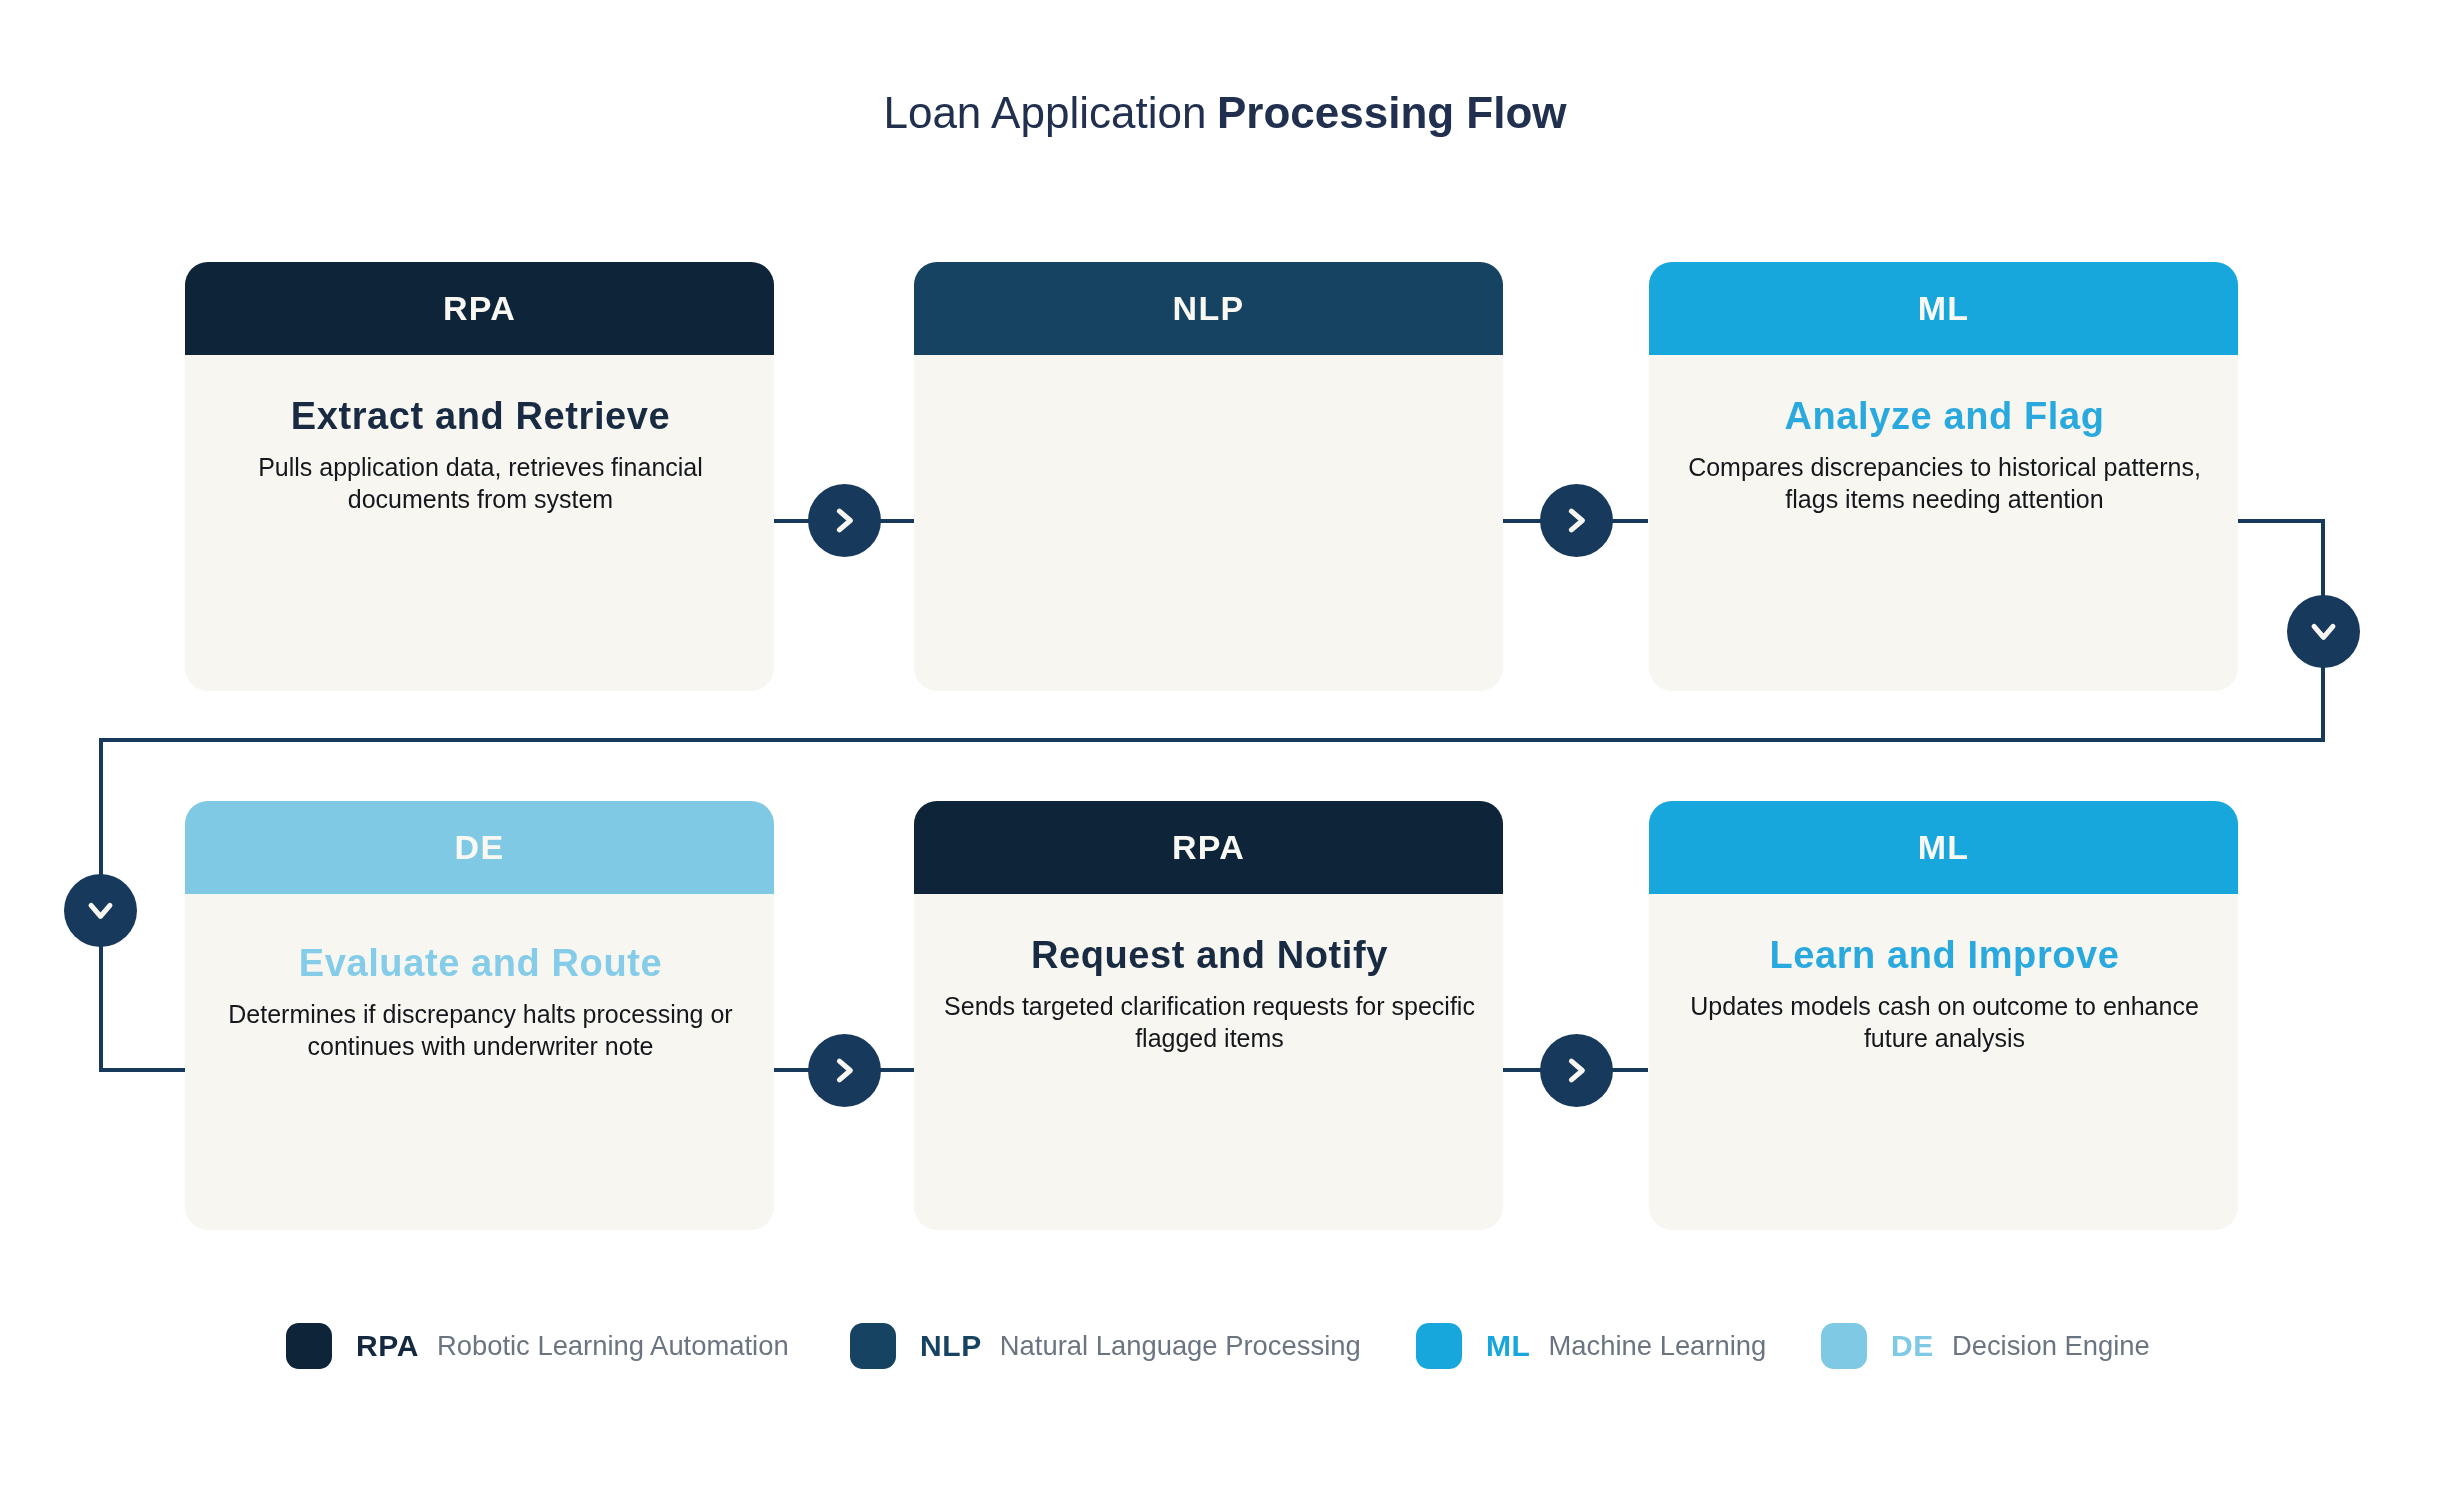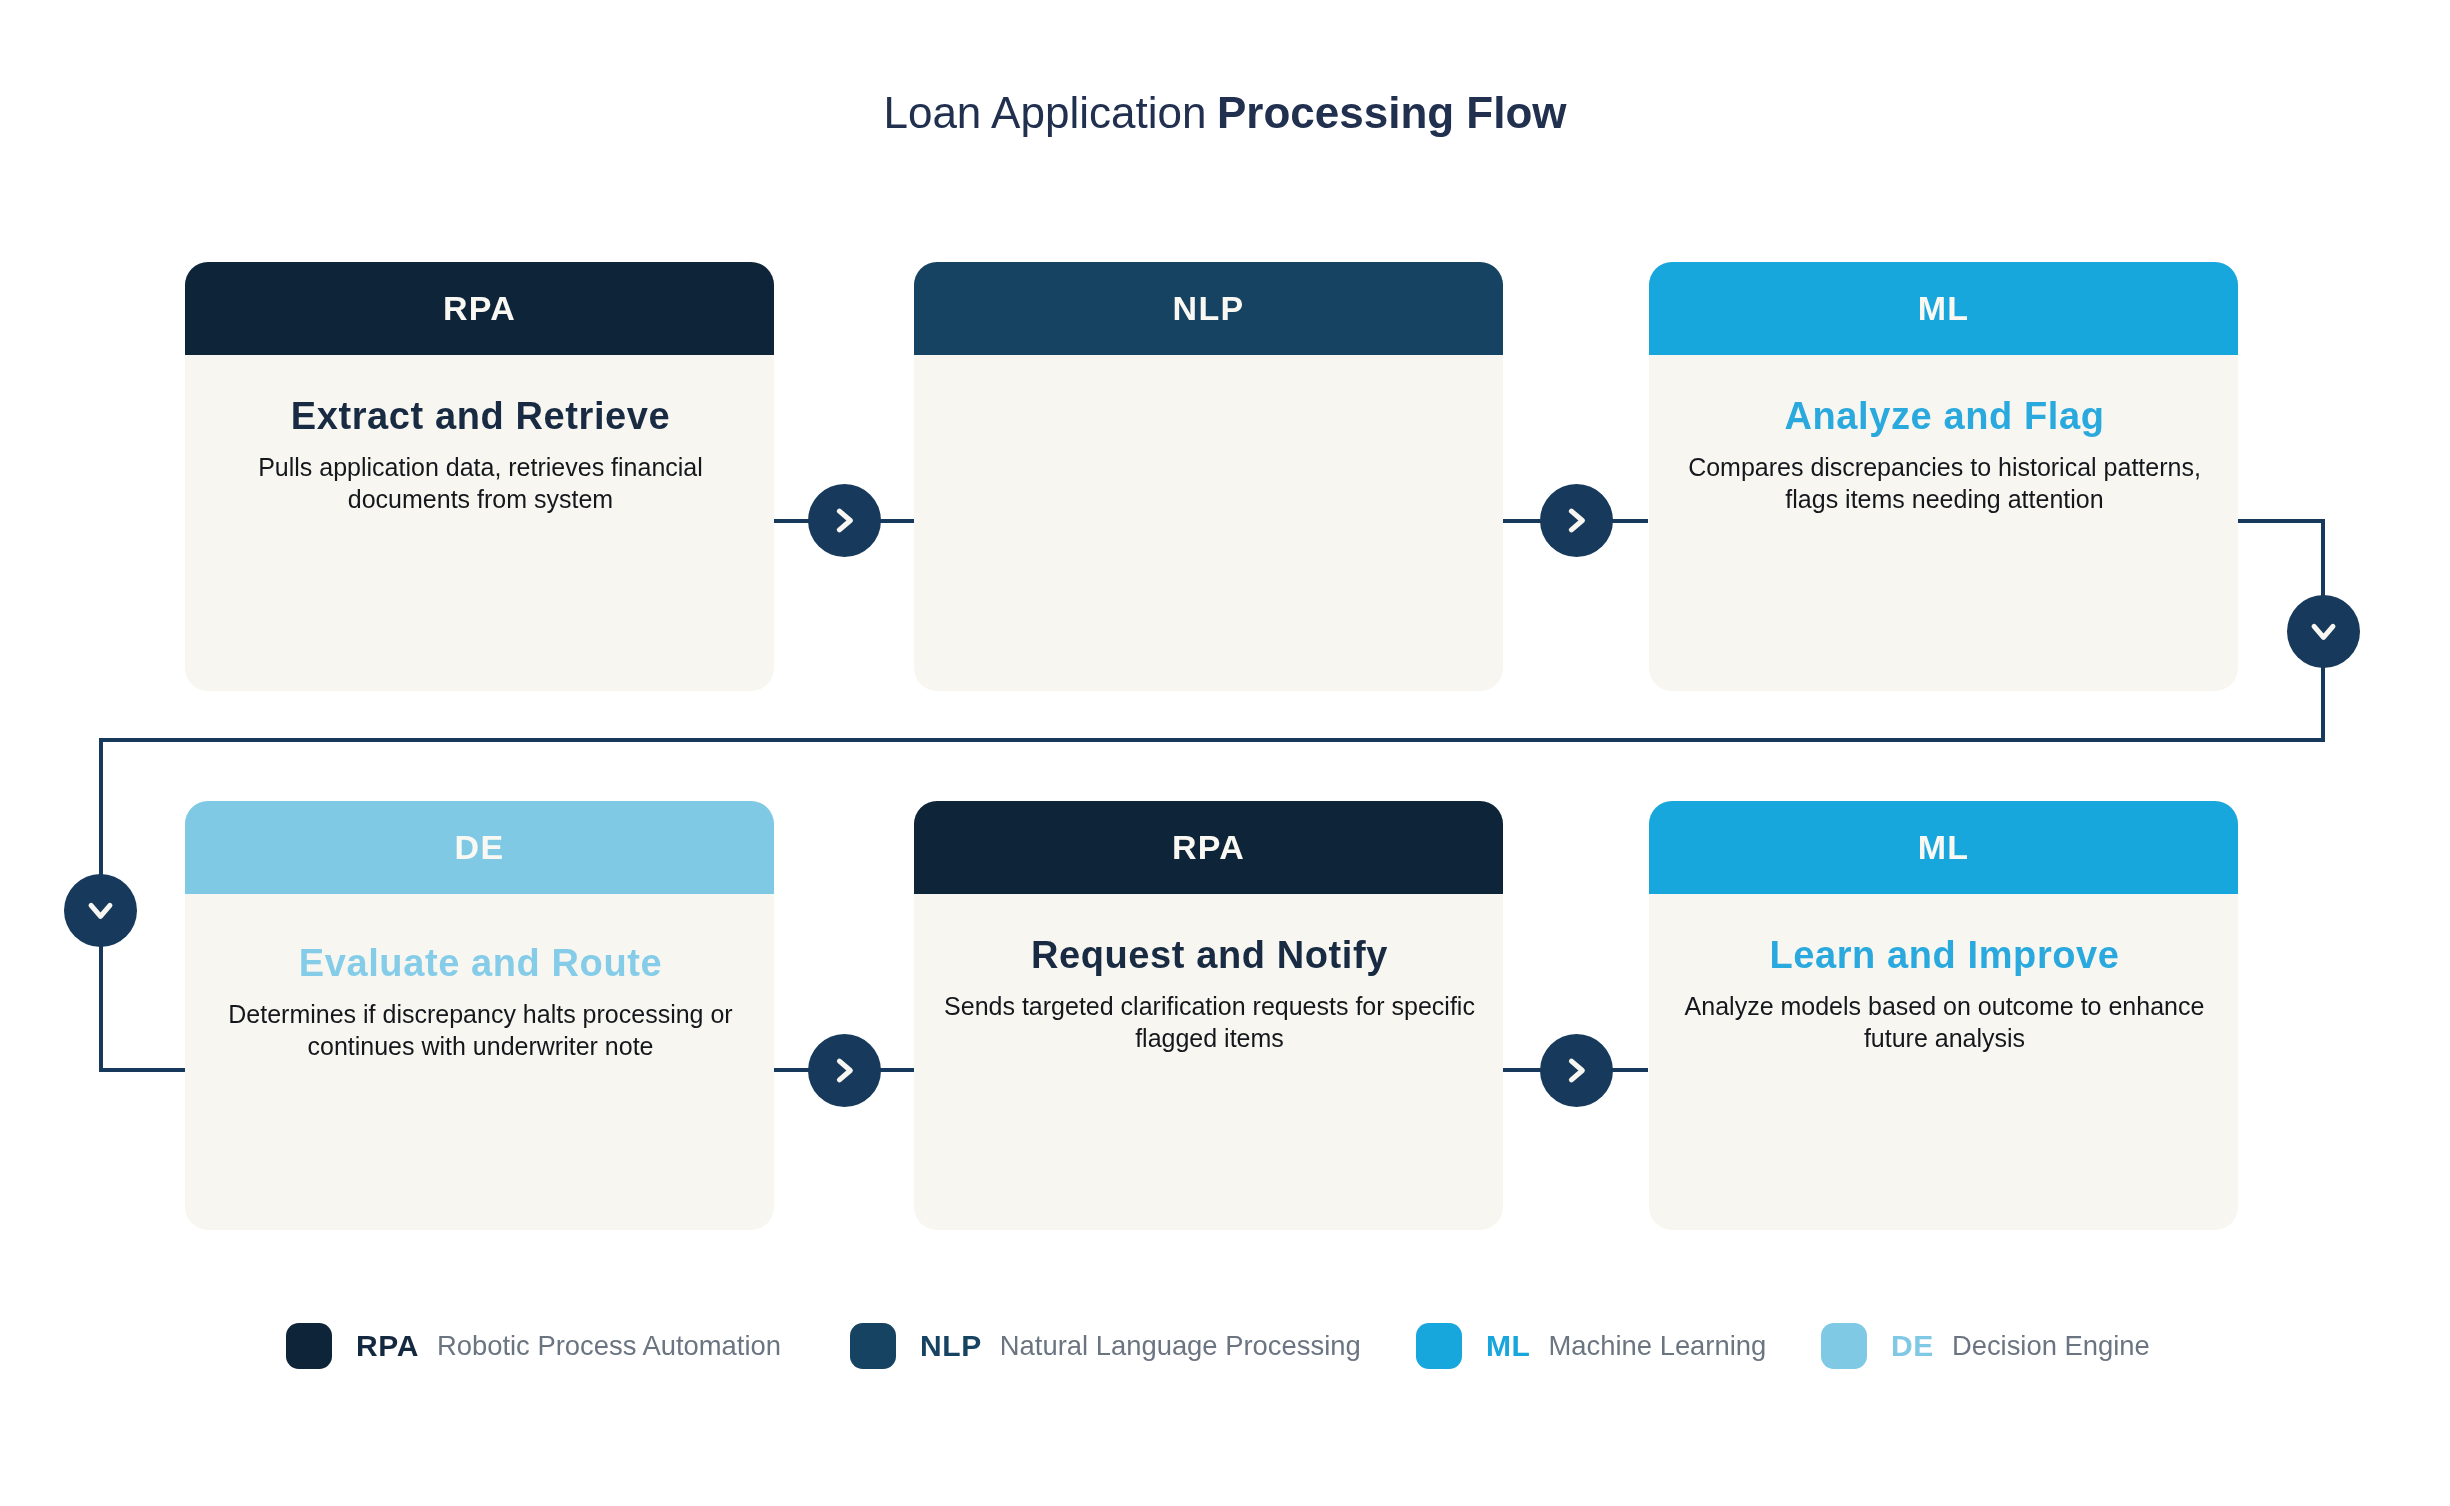--- a/index.html
+++ b/index.html
@@ -208,21 +208,21 @@
       <p class="card-text">Sends targeted clarification requests for specific flagged items</p>
     </div>
   </div>
 
   <div class="card row2 col3">
     <div class="card-head head-ml">
       <span>ML</span>
     </div>
     <div class="card-body">
       <h2 class="card-title title-ml">Learn and Improve</h2>
-      <p class="card-text">Analyze models based on outcome to enhance future analysis</p>
+      <p class="card-text">Updates models cash on outcome to enhance future analysis</p>
     </div>
   </div>
 
   <div class="conn-circle" style="left:808px; top:484px;">
     <svg width="29" height="29" viewBox="0 0 40 40">
       <polyline points="13,7 28,20 13,33" fill="none" stroke="#f8f6f1" stroke-width="7" stroke-linecap="round" stroke-linejoin="round"></polyline>
     </svg>
   </div>
   <div class="conn-circle" style="left:1540px; top:484px;">
     <svg width="29" height="29" viewBox="0 0 40 40">
@@ -246,21 +246,21 @@
   </div>
   <div class="conn-circle" style="left:1540px; top:1034px;">
     <svg width="29" height="29" viewBox="0 0 40 40">
       <polyline points="13,7 28,20 13,33" fill="none" stroke="#f8f6f1" stroke-width="7" stroke-linecap="round" stroke-linejoin="round"></polyline>
     </svg>
   </div>
 
   <div class="legend-item" style="left:286px;">
     <span class="legend-swatch sw-rpa"></span>
     <span class="legend-acronym la-rpa">RPA</span>
-    <span class="legend-label">Robotic Process Automation</span>
+    <span class="legend-label">Robotic Learning Automation</span>
   </div>
   <div class="legend-item" style="left:850px;">
     <span class="legend-swatch sw-nlp"></span>
     <span class="legend-acronym la-nlp">NLP</span>
     <span class="legend-label">Natural Language Processing</span>
   </div>
   <div class="legend-item" style="left:1416px;">
     <span class="legend-swatch sw-ml"></span>
     <span class="legend-acronym la-ml">ML</span>
     <span class="legend-label">Machine Learning</span>

